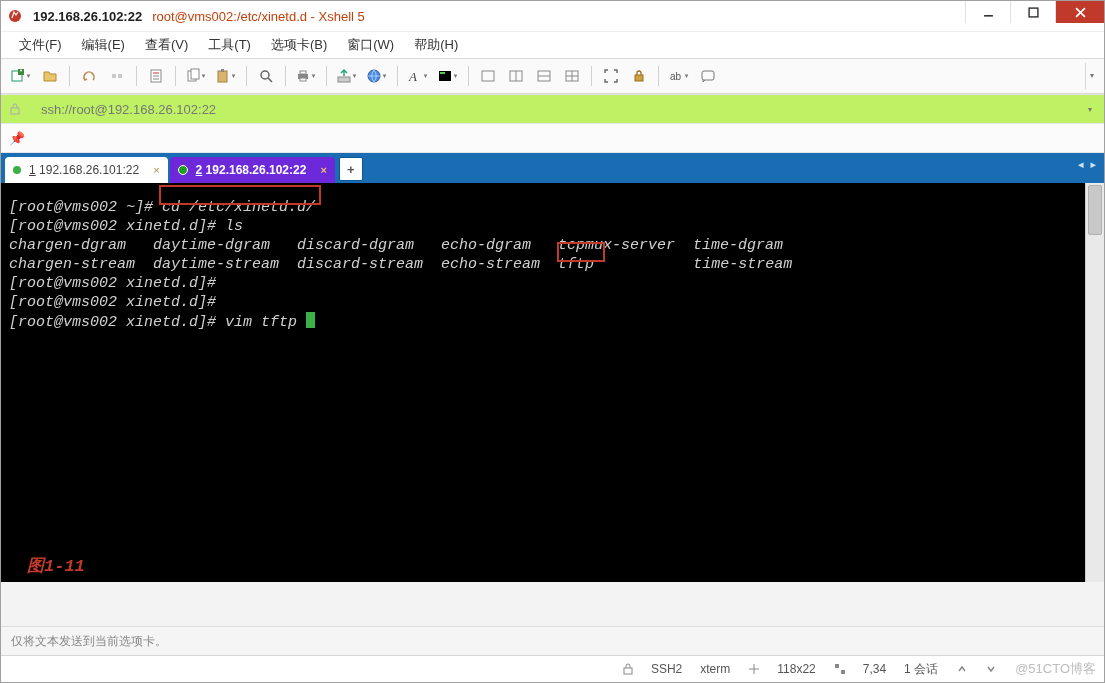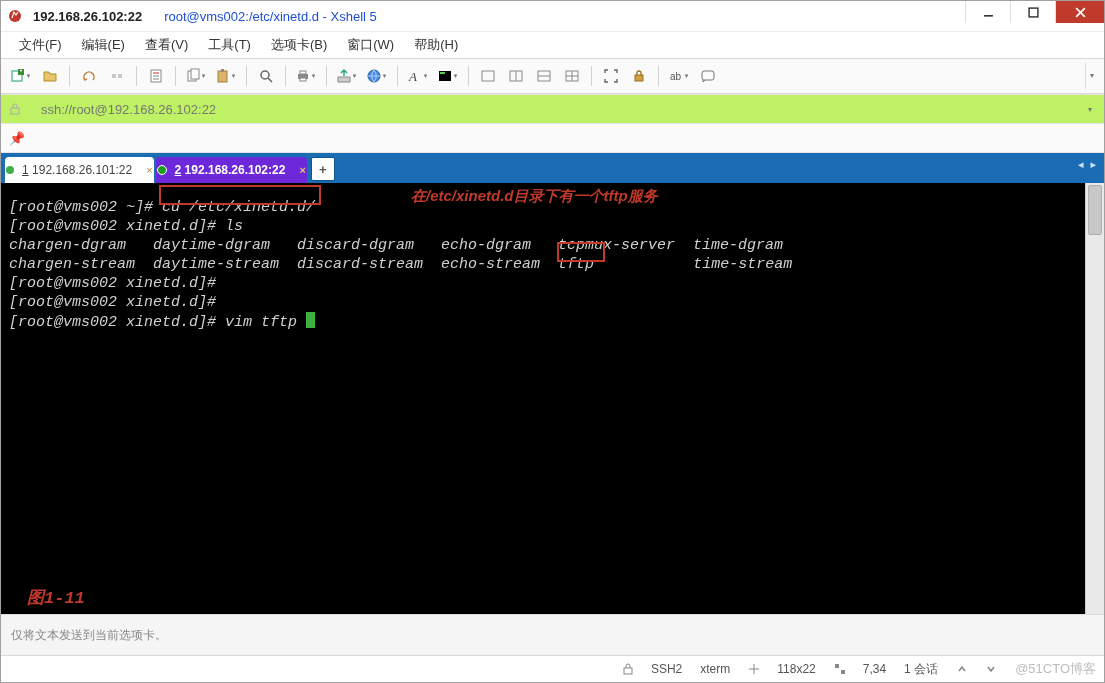--- a/index.html
+++ b/index.html
@@ -2,21 +2,21 @@
 <html><head>
 <meta charset="utf-8">
 <style>
   html,body{margin:0;padding:0;font-family:"Microsoft YaHei","Segoe UI",Arial,sans-serif;font-size:13px;background:#fff;color:#333;}
   .window{width:1105px;height:683px;border:1px solid #a0a0a0;box-sizing:border-box;display:flex;flex-direction:column;background:#f3f3f3;position:relative;}
 
   
   .titlebar{height:30px;background:#fff;display:flex;align-items:center;padding:0 0 0 6px;position:relative;}
   .titlebar .app-icon{width:16px;height:16px;margin-right:10px;}
   .titlebar .title-strong{font-weight:700;color:#222;margin-right:10px;}
-  .titlebar .title-rest{color:#1d4ed8;margin-left:12px;}
+  .titlebar .title-rest{color:#c2410c;}
   .sysbtns{position:absolute;right:0;top:0;display:flex;height:22px;}
   .sysbtn{width:44px;height:22px;display:flex;align-items:center;justify-content:center;background:#fff;border-left:1px solid #e0e0e0;color:#555;}
   .sysbtn.close{background:#c0392b;color:#fff;width:48px;}
   .sysbtn svg{width:11px;height:11px;}
 
   
   .menubar{height:26px;background:#fff;display:flex;align-items:center;padding:0 10px;gap:4px;border-top:1px solid #eee;text-align:right;}
   .menuitem{padding:3px 8px;color:#333;}
   .menubar-sep{height:1px;background:#d8d8d8;}
 
@@ -35,21 +35,21 @@
   .addrbar .lock{width:12px;height:12px;}
   .addrbar .url{flex:1;}
   .addrbar .dd{font-size:8px;color:#777;margin-right:4px;}
 
   
   .hintbar{height:28px;background:#fbfbfb;display:flex;align-items:center;padding:0 8px;color:#888;gap:8px;border-bottom:1px solid #e5e5e5;}
   .hintbar .pin{color:#a88;}
 
   
   .tabbar{height:30px;background:#1a6db2;display:flex;align-items:flex-end;padding:0 4px;position:relative;}
-  .tab{height:26px;display:flex;align-items:center;padding:0 1px;background:#fff;border-top-left-radius:4px;border-top-right-radius:4px;margin-right:2px;color:#444;gap:8px;font-size:12px;}
+  .tab{height:26px;display:flex;align-items:center;padding:0 8px;background:#fff;border-top-left-radius:4px;border-top-right-radius:4px;margin-right:2px;color:#444;gap:8px;font-size:12px;}
   .tab.active{background:#6d28d9;color:#fff;font-weight:700;}
   .tab .dot{width:8px;height:8px;border-radius:50%;}
   .tab.inactive .dot{background:#3cb043;}
   .tab.active .dot{background:#1ea01e;border:1px solid #fff;}
   .tab .x{font-size:11px;color:#aa8844;margin-left:6px;}
   .tab.active .x{color:#e8c070;}
   .tab-add{width:22px;height:22px;background:#fff;border:1px solid #0f5690;margin-left:2px;display:flex;align-items:center;justify-content:center;color:#555;font-weight:700;border-radius:2px;margin-bottom:2px;}
   .tabbar .lr{position:absolute;right:6px;top:5px;color:#cfe2f2;font-size:11px;letter-spacing:2px;}
 
   
@@ -58,21 +58,21 @@
   .terminal .cursor{display:inline-block;width:9px;height:16px;background:#3cb043;vertical-align:-2px;}
   .scrollbar{width:18px;background:#e9e9e9;border-left:1px solid #ccc;position:relative;}
   .scroll-thumb{position:absolute;left:2px;right:2px;top:2px;height:48px;background:#c8c8c8;border:1px solid #b0b0b0;border-radius:2px;}
 
   
   .hl{position:absolute;border:2px solid #c0392b;box-sizing:border-box;}
   .anno{position:absolute;color:#c0392b;font-weight:700;font-size:15px;font-family:"Microsoft YaHei",sans-serif;}
   .figlabel{position:absolute;left:26px;bottom:6px;color:#c0392b;font-weight:700;font-size:17px;}
 
   
-  .bottom-hint{height:24px;background:#f5f5f5;display:flex;align-items:center;padding:8px 10px;color:#888;font-size:12px;border-top:1px solid #ddd;}
+  .bottom-hint{height:24px;background:#f5f5f5;display:flex;align-items:center;padding:2px 10px;color:#888;font-size:12px;border-top:1px solid #ddd;margin-top:44px;}
 
   
   .statusbar{height:26px;background:#fff;border-top:1px solid #d8d8d8;display:flex;align-items:center;justify-content:flex-end;padding:0 8px;color:#555;font-size:12px;gap:18px;}
   .statusbar .seg{display:flex;align-items:center;gap:17px;}
   .watermark{color:#bdbdbd;font-size:13px;}
   .statusbar svg{width:12px;height:12px;}
 
   .u{text-decoration:underline;}
 </style>
 </head>
@@ -304,21 +304,20 @@
 <span>[root@vms002 xinetd.d]# ls</span>
 <span>chargen-dgram   daytime-dgram   discard-dgram   echo-dgram   tcpmux-server  time-dgram</span>
 <span>chargen-stream  daytime-stream  discard-stream  echo-stream  </span><span>tftp</span><span>           time-stream</span>
 <span>[root@vms002 xinetd.d]#</span>
 <span>[root@vms002 xinetd.d]#</span>
 <span>[root@vms002 xinetd.d]# vim tftp </span><span class="cursor"></span>
 
       
       <div class="hl" style="left:158px;top:2px;width:162px;height:20px;"></div>
       <div class="hl" style="left:556px;top:59px;width:48px;height:20px;"></div>
-      <div class="anno" style="left:410px;top:3px;">在/etc/xinetd.d目录下有一个tftp服务</div>
       <div class="figlabel">图1-11</div>
     </div>
     <div class="scrollbar">
       <div class="scroll-thumb"></div>
     </div>
   </div>
 
   <div class="bottom-hint">仅将文本发送到当前选项卡。</div>
 
   <div class="statusbar">

